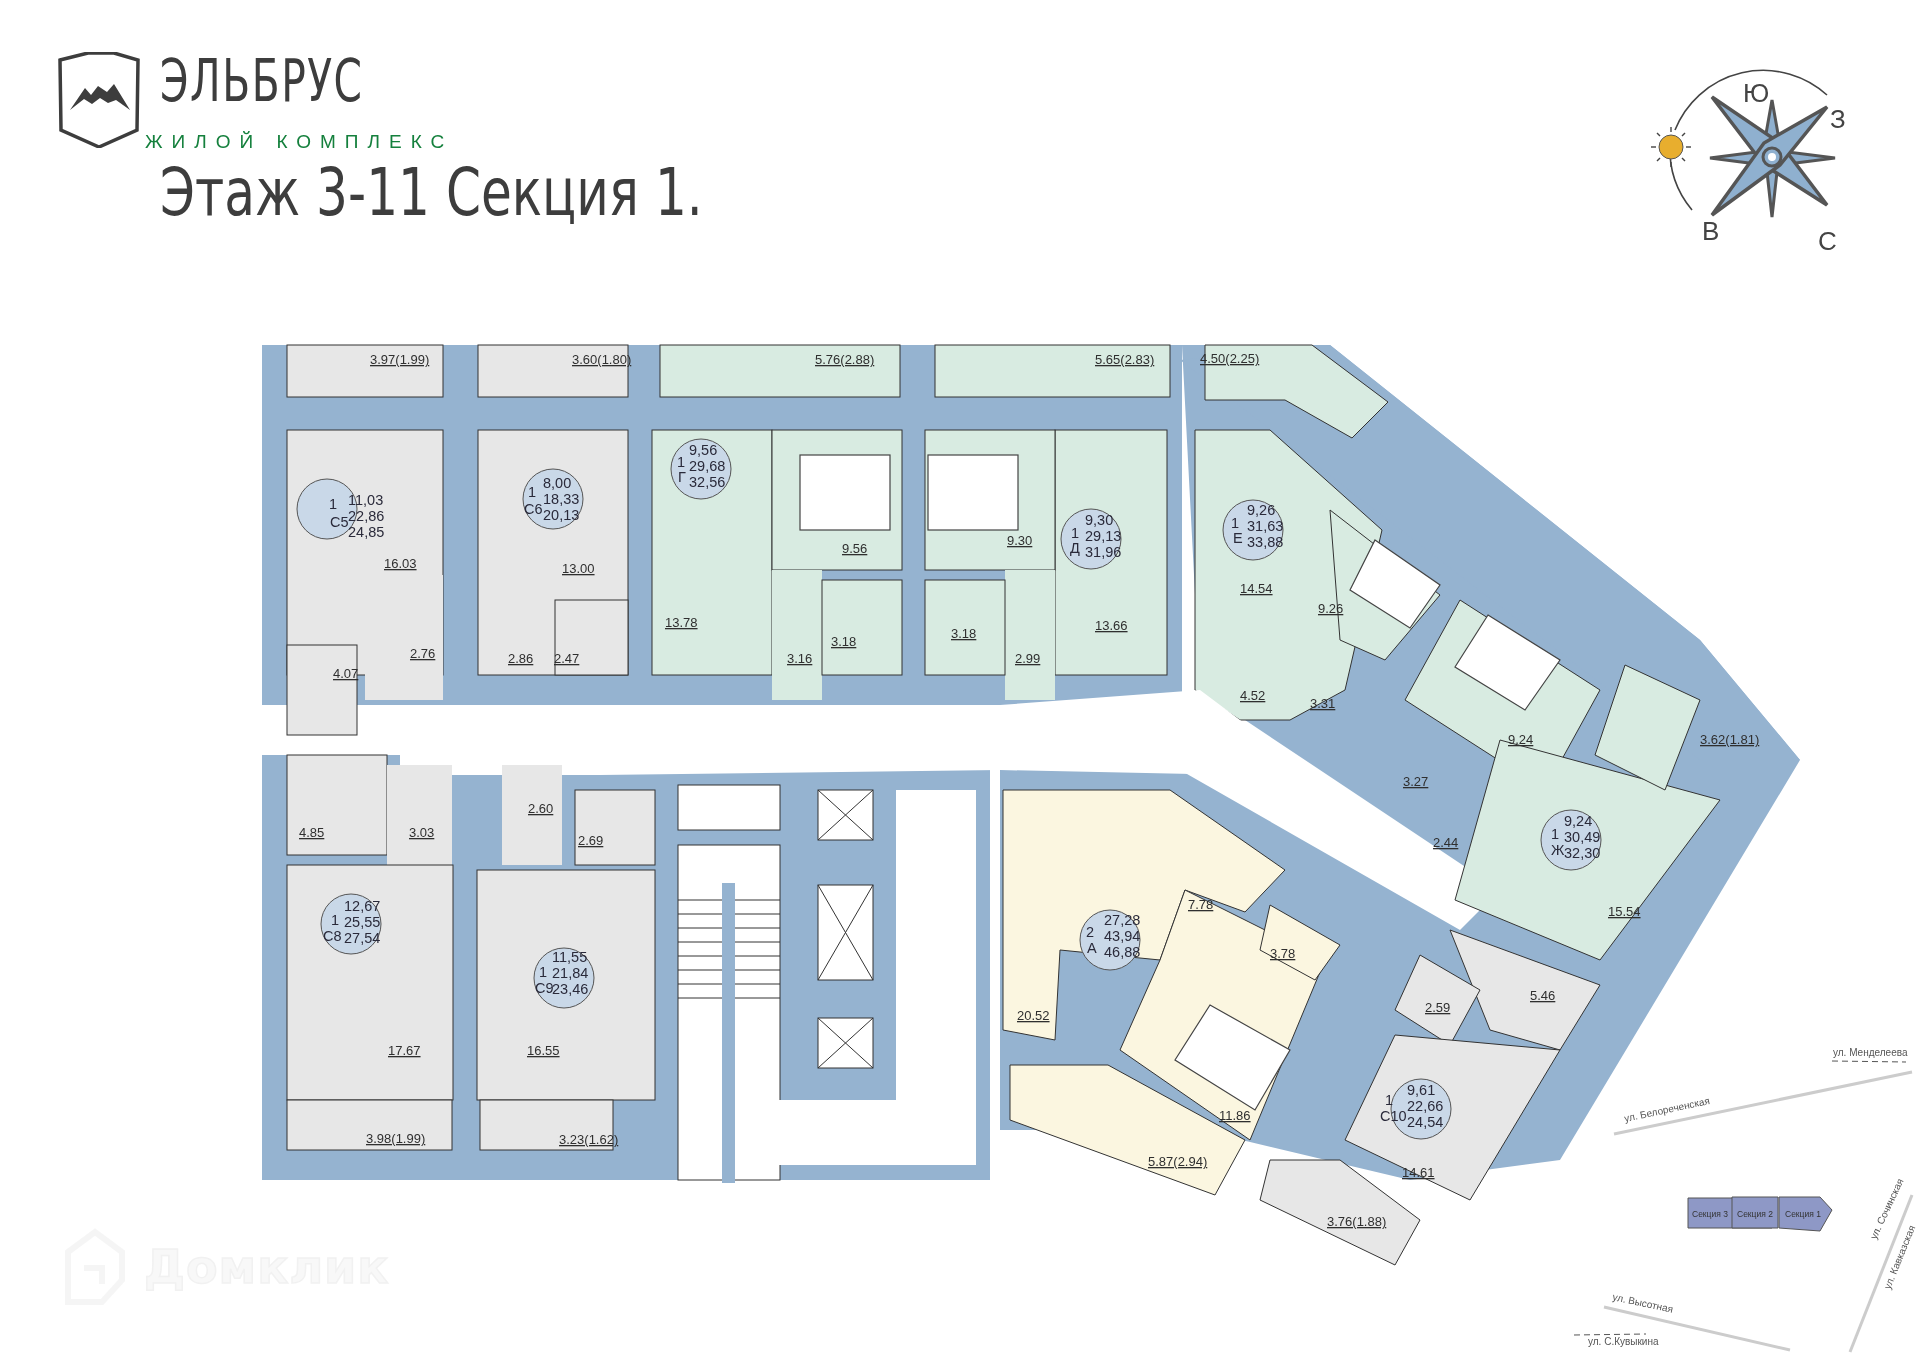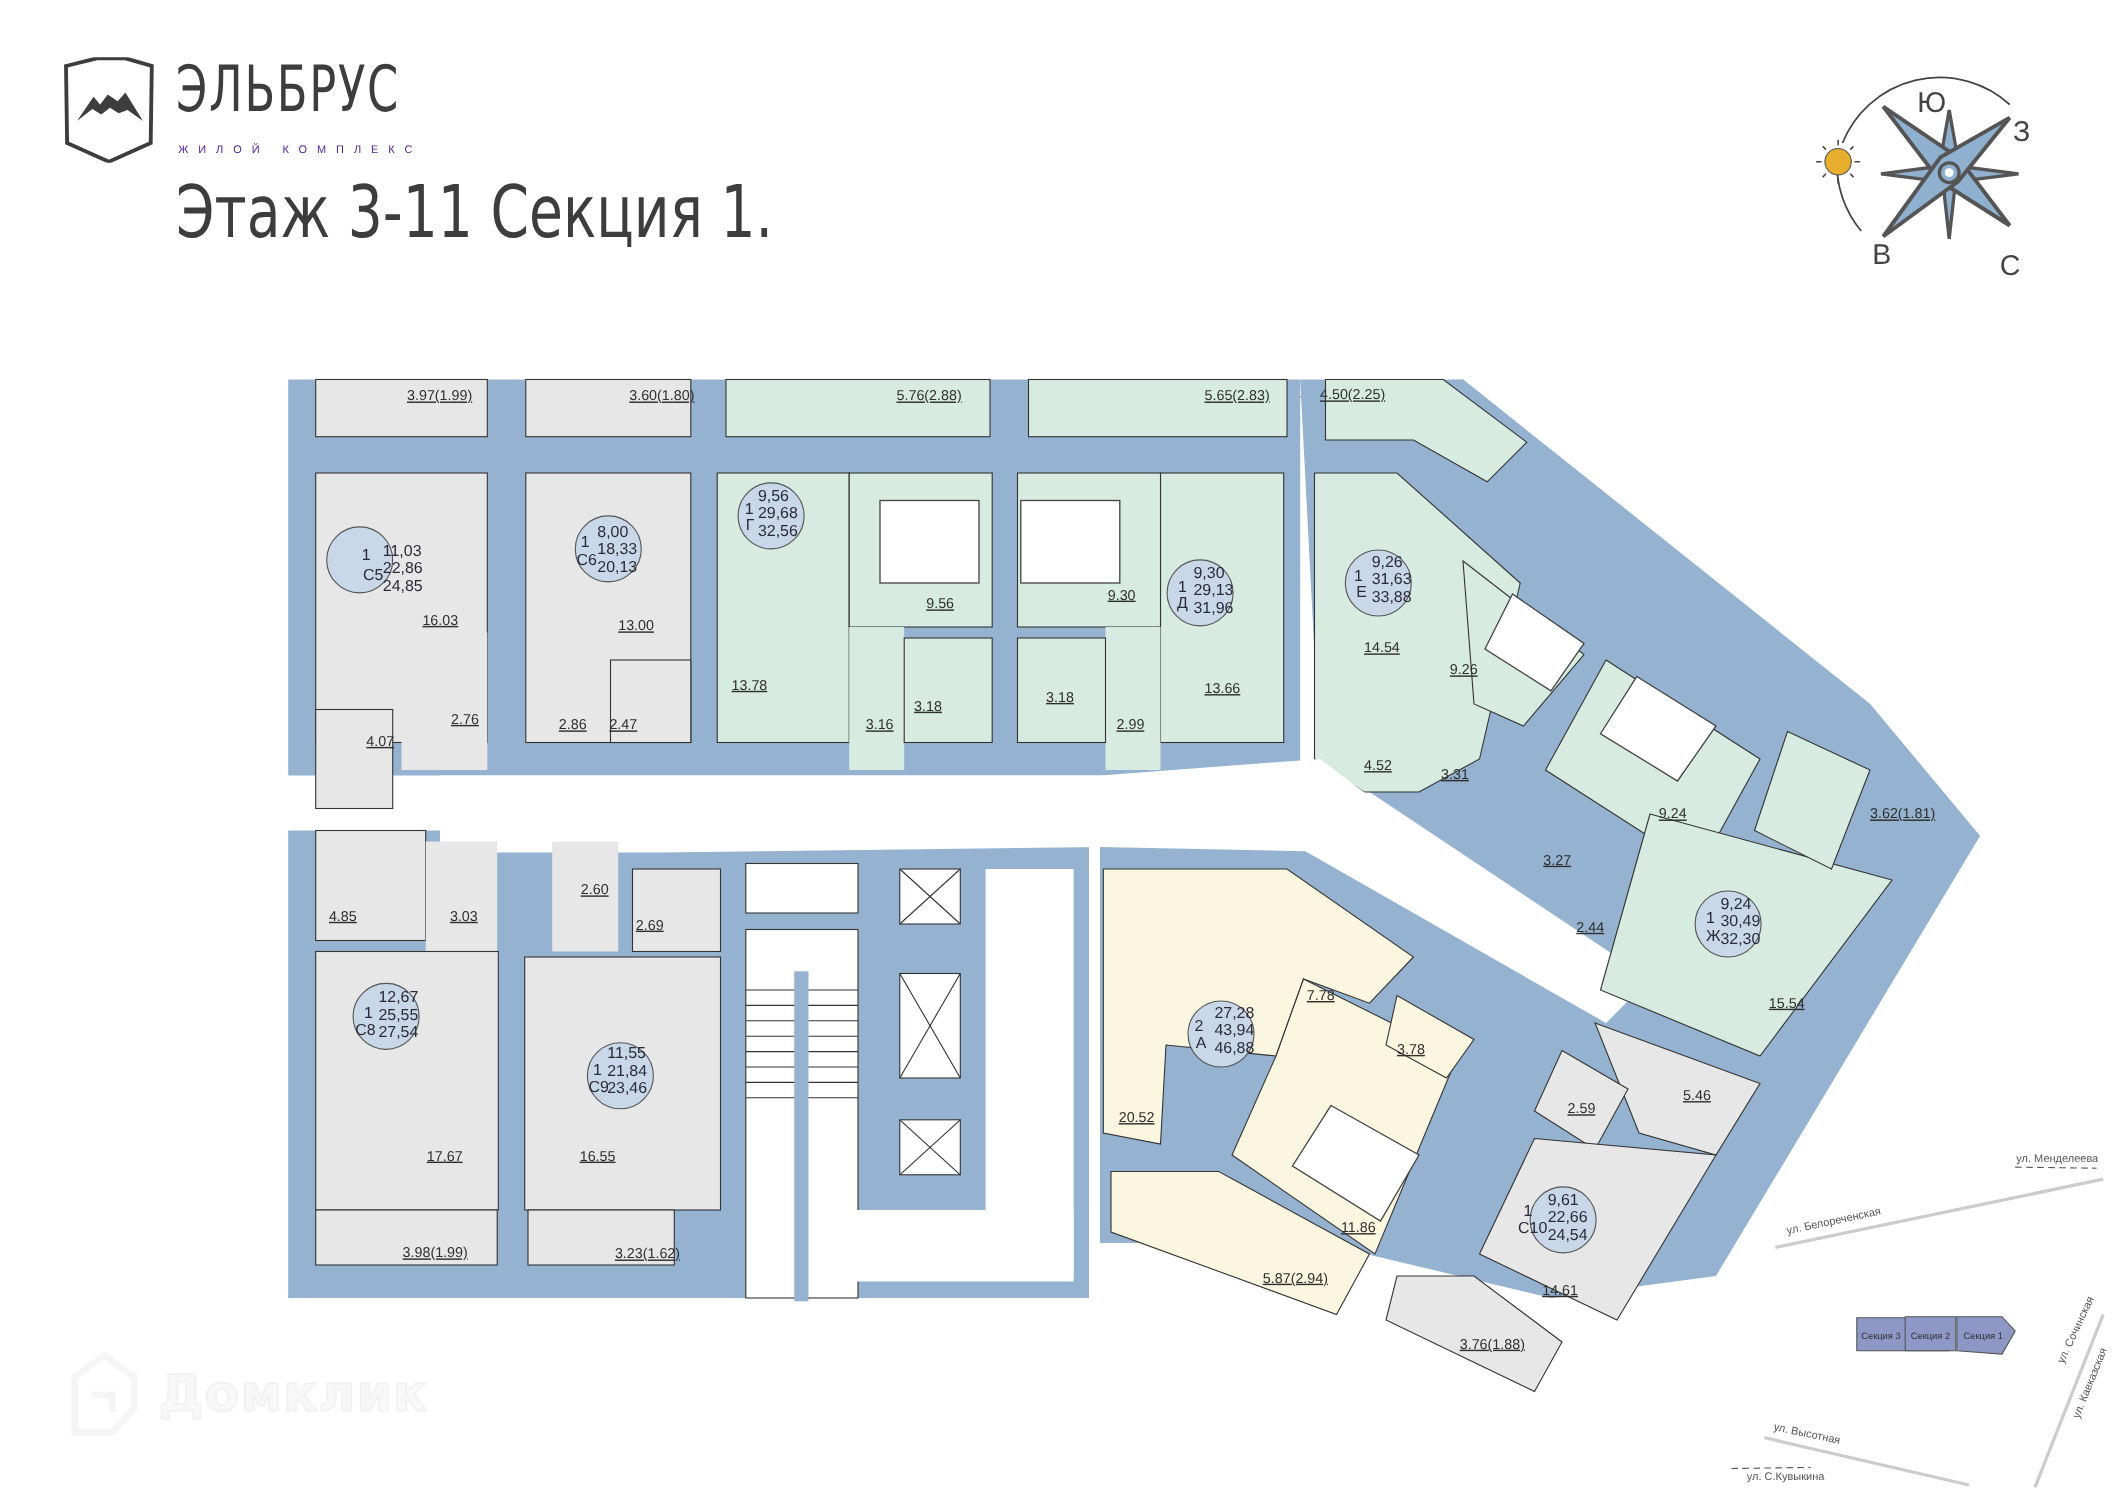--- a/index.html
+++ b/index.html
@@ -1,19 +1,19 @@
 <!DOCTYPE html>
 <html><head>
 <meta charset="utf-8">
 <style>
   html,body{margin:0;padding:0;background:#ffffff;}
   body{width:1920px;height:1358px;position:relative;overflow:hidden;font-family:"Liberation Sans",sans-serif;color:#3a3a3a;}
   .logo{position:absolute;left:58px;top:52px;width:82px;width:82px;height:96px;}
   .brand-name{position:absolute;left:160px;top:52px;font-family:"DejaVu Sans Condensed","DejaVu Sans",sans-serif;font-size:58px;letter-spacing:2px;color:#3d3d3d;transform:scaleX(0.78);transform-origin:left top;font-weight:400;line-height:1;}
-  .brand-sub{position:absolute;left:162px;top:132px;font-size:10px;letter-spacing:9px;color:#4c1d95;line-height:1;}
+  .brand-sub{position:absolute;left:145px;top:132px;font-size:19px;letter-spacing:9px;color:#15803d;line-height:1;}
   .page-title{position:absolute;left:160px;top:160px;font-family:"DejaVu Sans",sans-serif;font-size:66px;color:#3d3d3d;transform:scaleX(0.76);transform-origin:left top;line-height:1;white-space:nowrap;}
   .compass{position:absolute;left:1630px;top:55px;width:260px;width:260px;height:200px;}
   .plan{position:absolute;left:0;top:0;width:1920px;height:1358px;}
   .watermark{position:absolute;left:62px;top:1228px;display:flex;align-items:center;gap:16px;opacity:0.55;}
   .watermark-text{font-family:"DejaVu Sans",sans-serif;font-weight:bold;font-size:46px;color:#f4f4f4;-webkit-text-stroke:1.5px #e6e6e6;letter-spacing:1px;}
   svg text{font-family:"Liberation Sans",sans-serif;}
   .lbl{font-size:13px;fill:#2f2f2f;text-decoration:underline;}
   .badge-t{font-size:14.5px;fill:#2a2a3a;}
   .street{font-size:10px;fill:#555;}
 </style>

